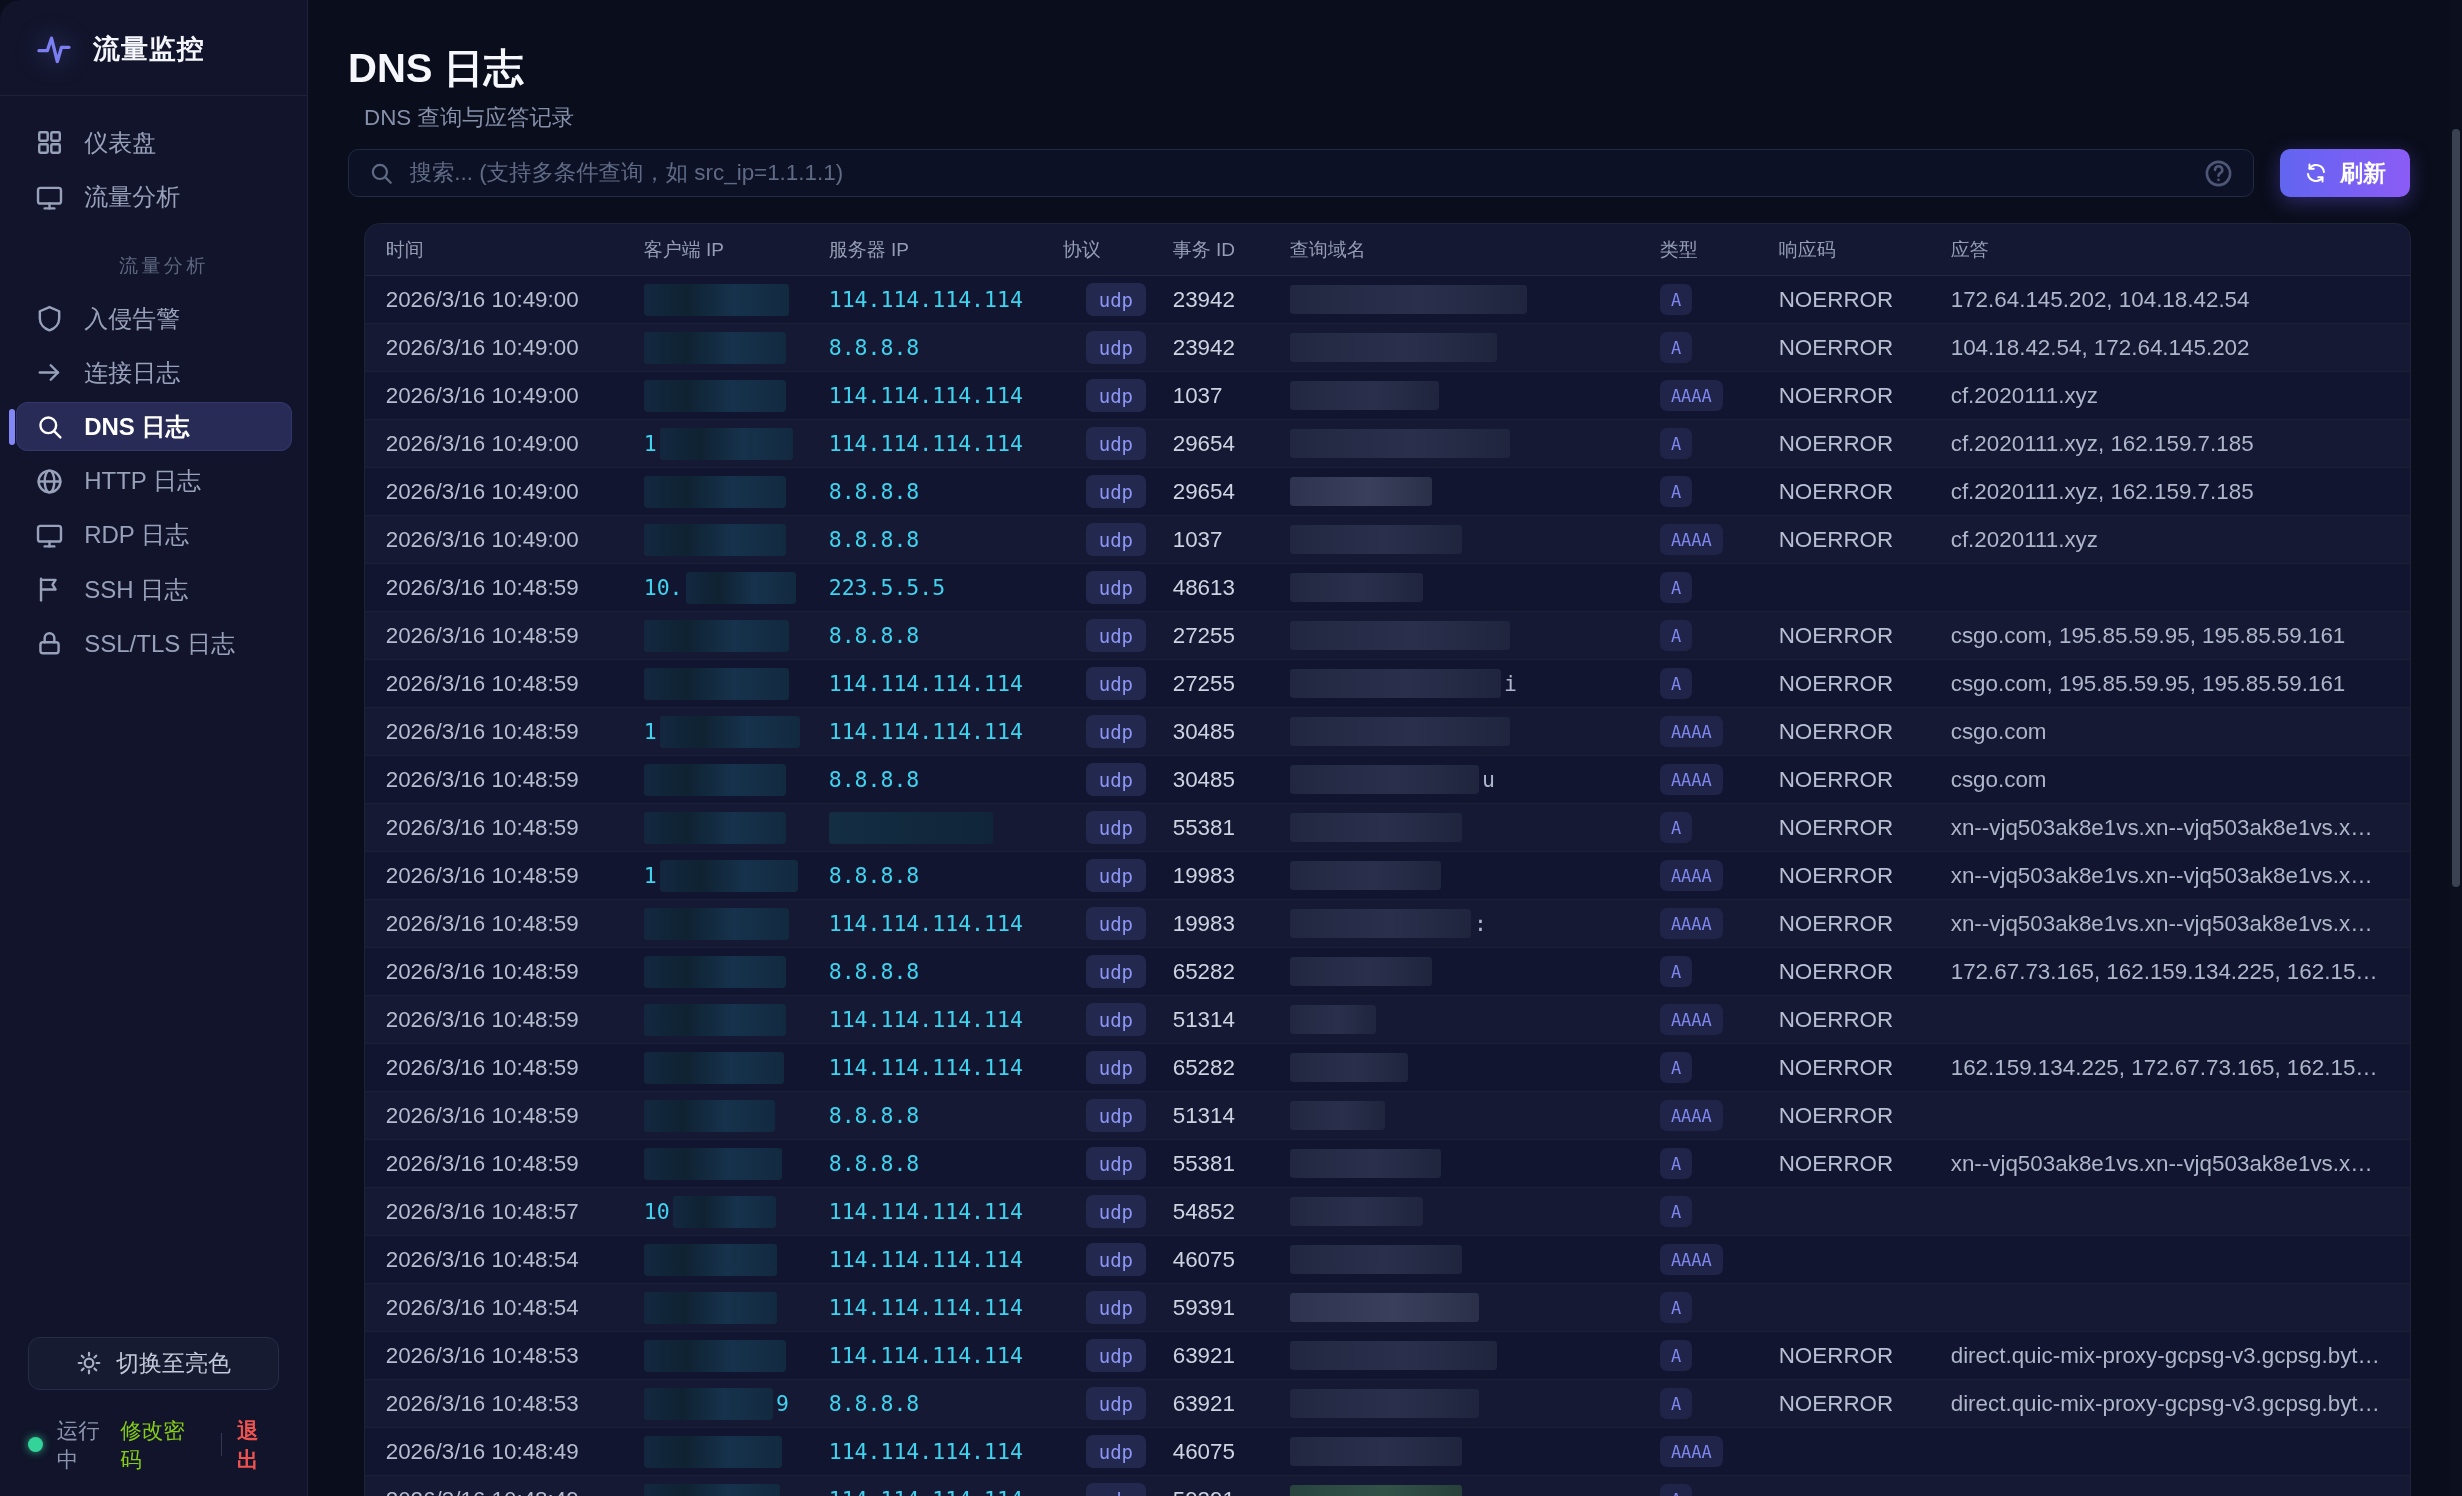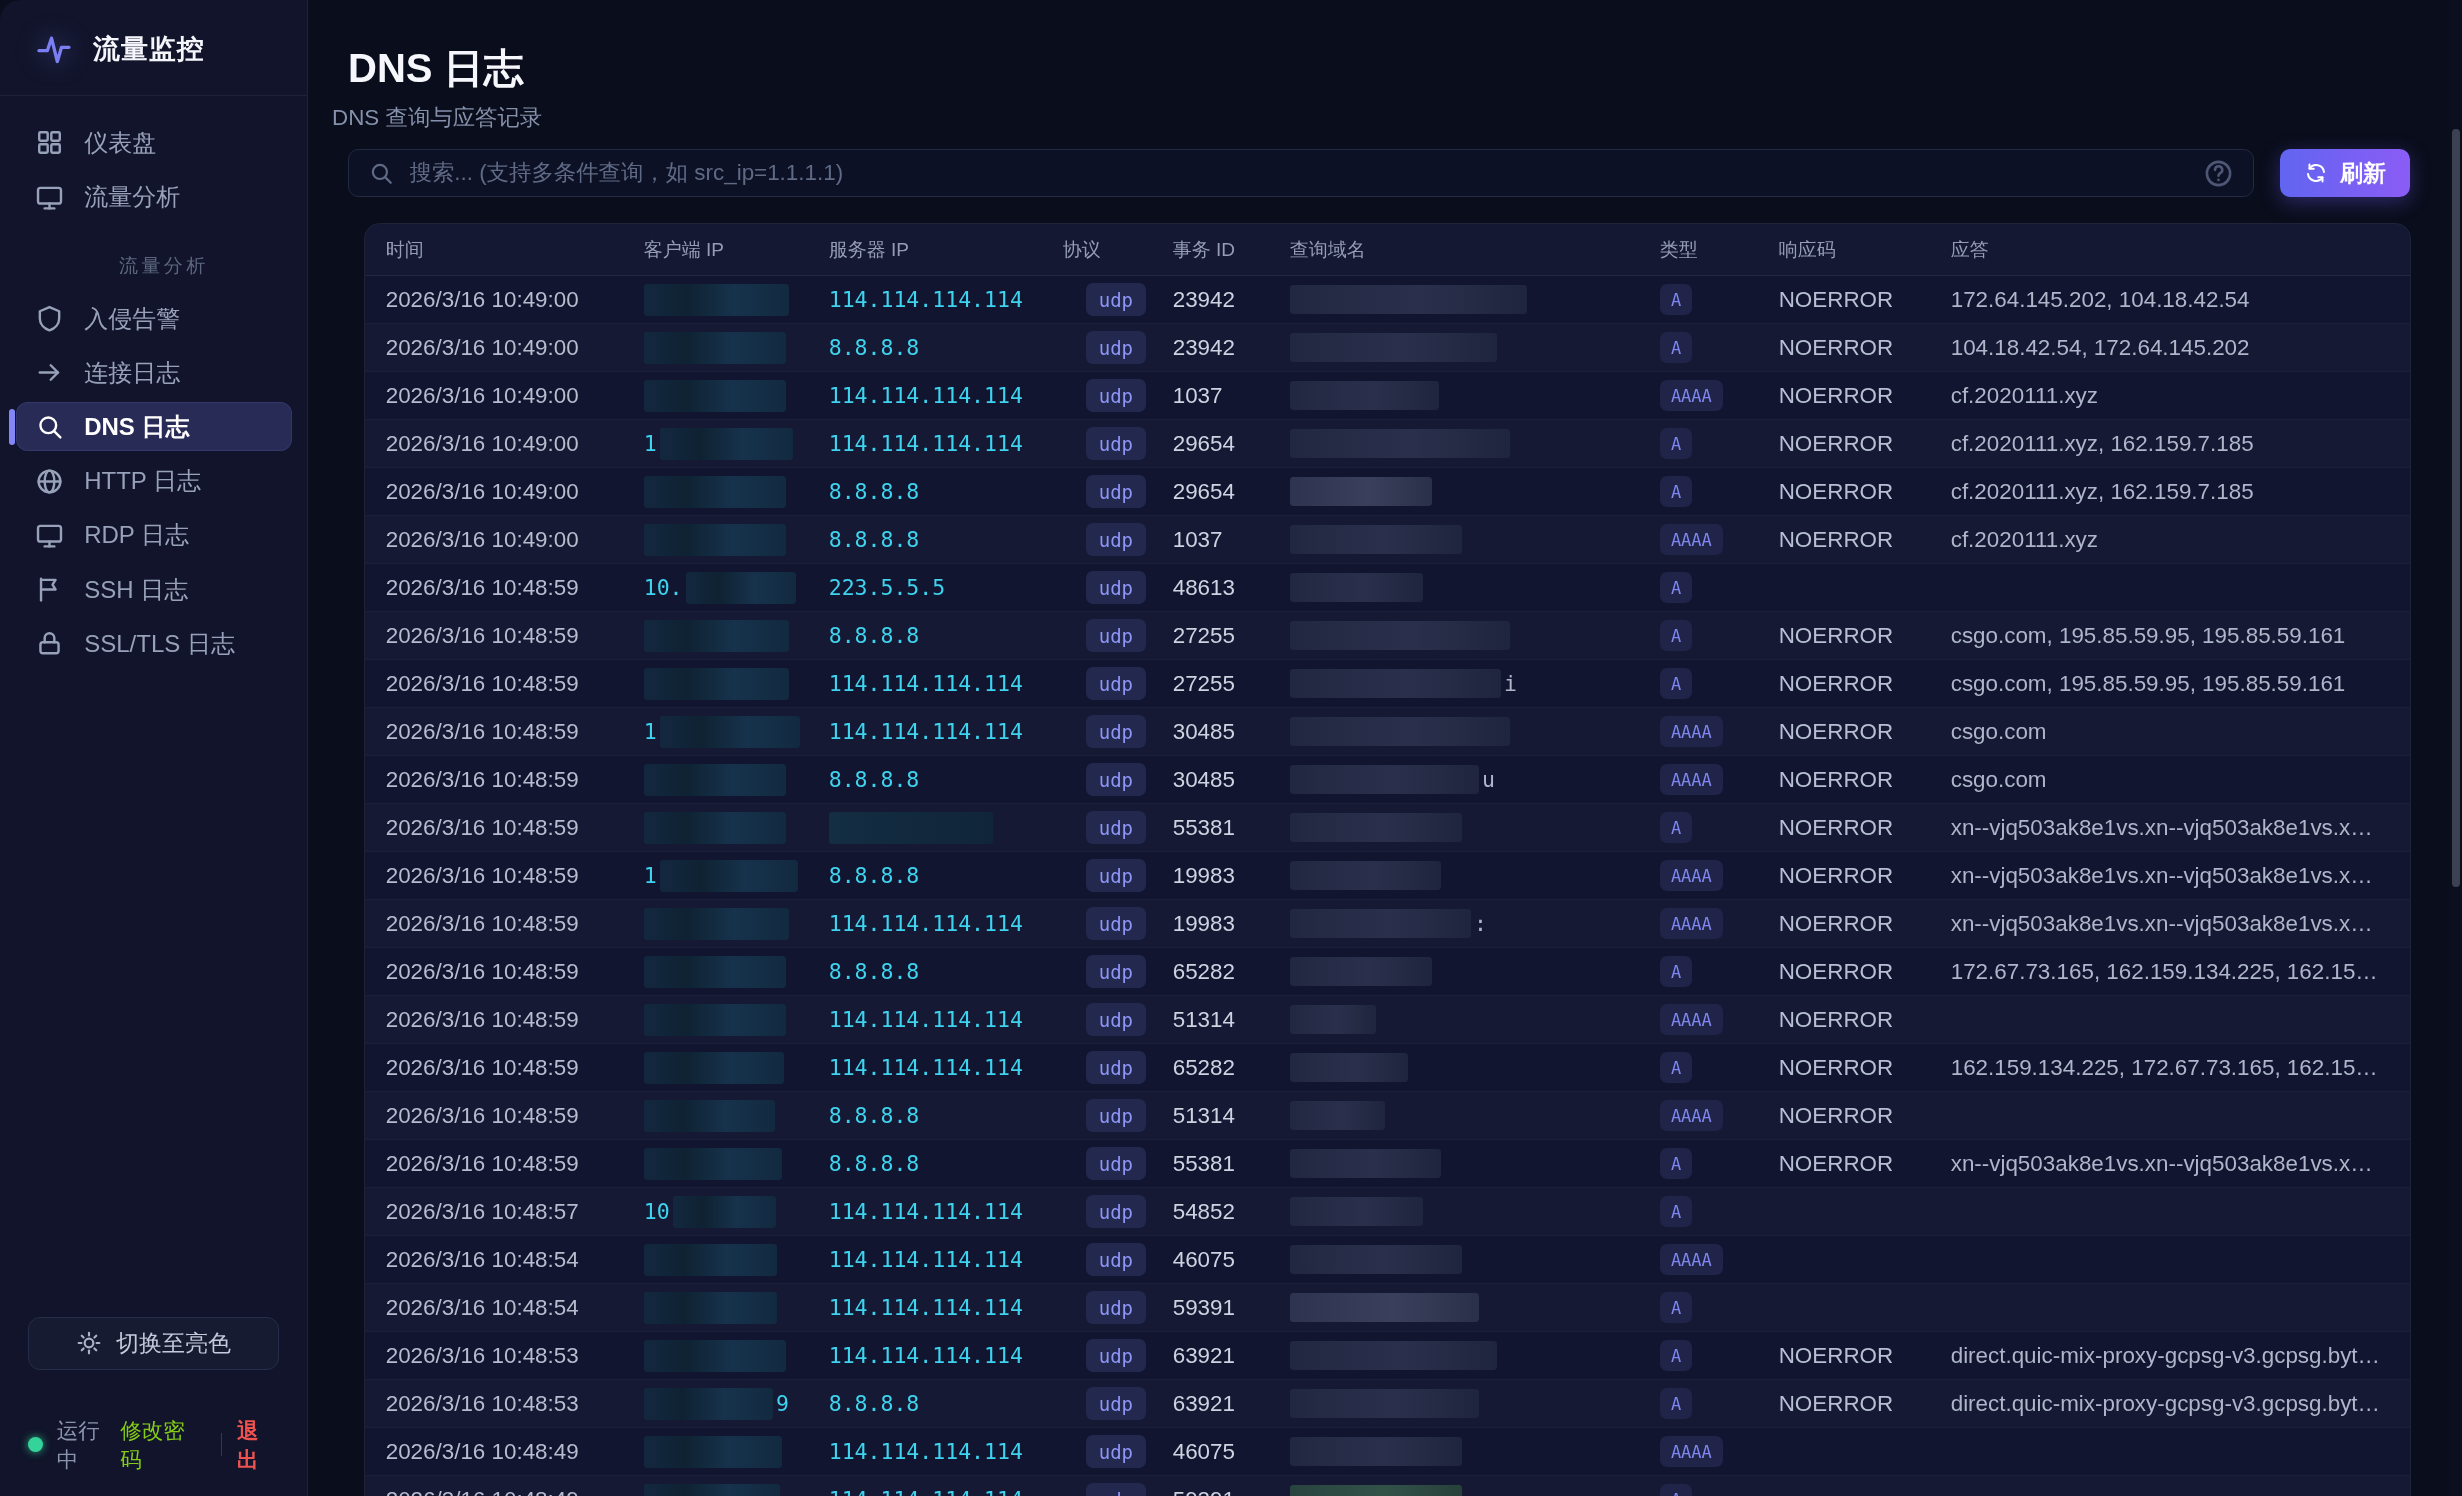--- a/index.html
+++ b/index.html
@@ -42,31 +42,31 @@
   }
   .sidebar-bottom { padding:0 27.6px 22.4px 27.6px; }
   .theme-btn {
     width:100%; height:53px; border-radius:12px; background:#171b31;
     border:0.9px solid #272c48; color:#c3cadb; font-size:23px;
     display:flex; align-items:center; justify-content:center; gap:13.8px; cursor:pointer;
   }
   .theme-btn .tico { width:26px; height:26px; color:#aab2c8; }
   .theme-btn .tico svg { width:26px; height:26px; }
   .status-row {
-    margin-top:46px; display:flex; align-items:center; font-size:21.5px; color:#8b94ad;
+    margin-top:26px; display:flex; align-items:center; font-size:21.5px; color:#8b94ad;
   }
   .dot { width:15.5px; height:15.5px; border-radius:50%; background:#34d399; box-shadow:0 0 8.6px rgba(52,211,153,.8); margin-right:13.8px; }
   .status-spacer { flex:1; }
   .pw-link { color:#84cc16; cursor:pointer; }
   .divider-v { width:0.9px; height:22.4px; background:#323854; margin:0 15.5px; }
   .logout-link { color:#ef5350; font-weight:bold; cursor:pointer; }
   
   .main { position:absolute; left:308px; top:0; right:0; bottom:0; }
   .page-title { position:absolute; left:40px; top:41px; font-size:40px; font-weight:bold; color:#f5f7fc; }
-  .page-sub { position:absolute; left:24px; top:102px; font-size:22.4px; color:#8590ab; }
+  .page-sub { position:absolute; left:56px; top:102px; font-size:22.4px; color:#8590ab; }
   
   .toolbar { position:absolute; left:40px; top:149px; right:52px; height:40px; display:flex; gap:26px; }
   .searchbox {
     flex:1 1 auto; height:48px; background:#0d1126; border:0.9px solid #242a44;
     border-radius:10.3px; display:flex; align-items:center; padding:0 19px; gap:15.5px;
   }
   .searchbox .sico { width:26px; height:26px; color:#5f6a85; flex:0 0 26px; }
   .searchbox .sico svg { width:26px; height:26px; }
   .searchbox input {
     flex:1; background:transparent; border:none; outline:none;

